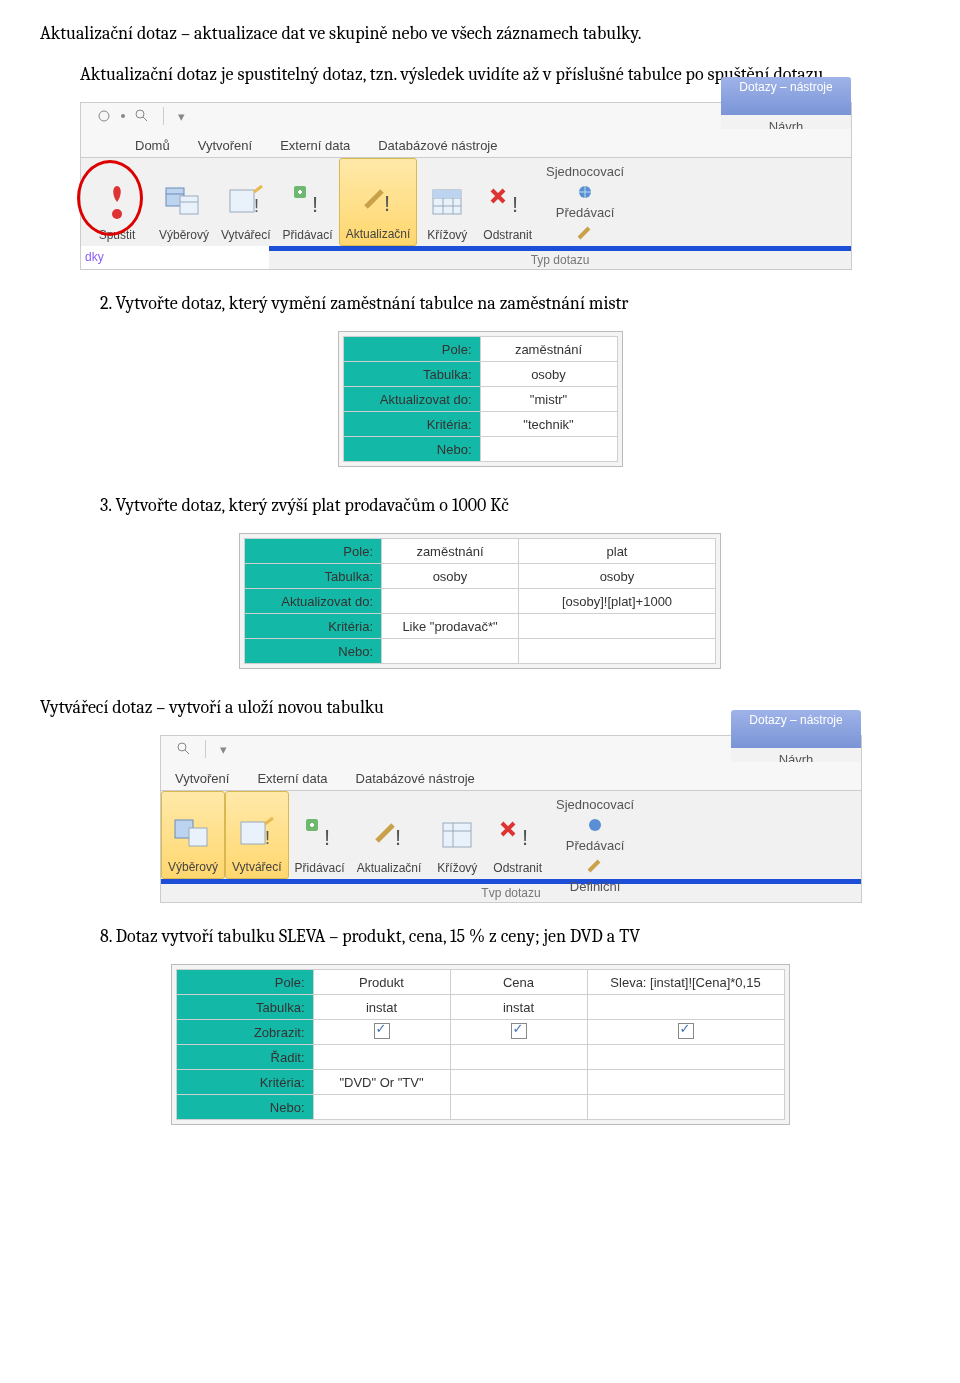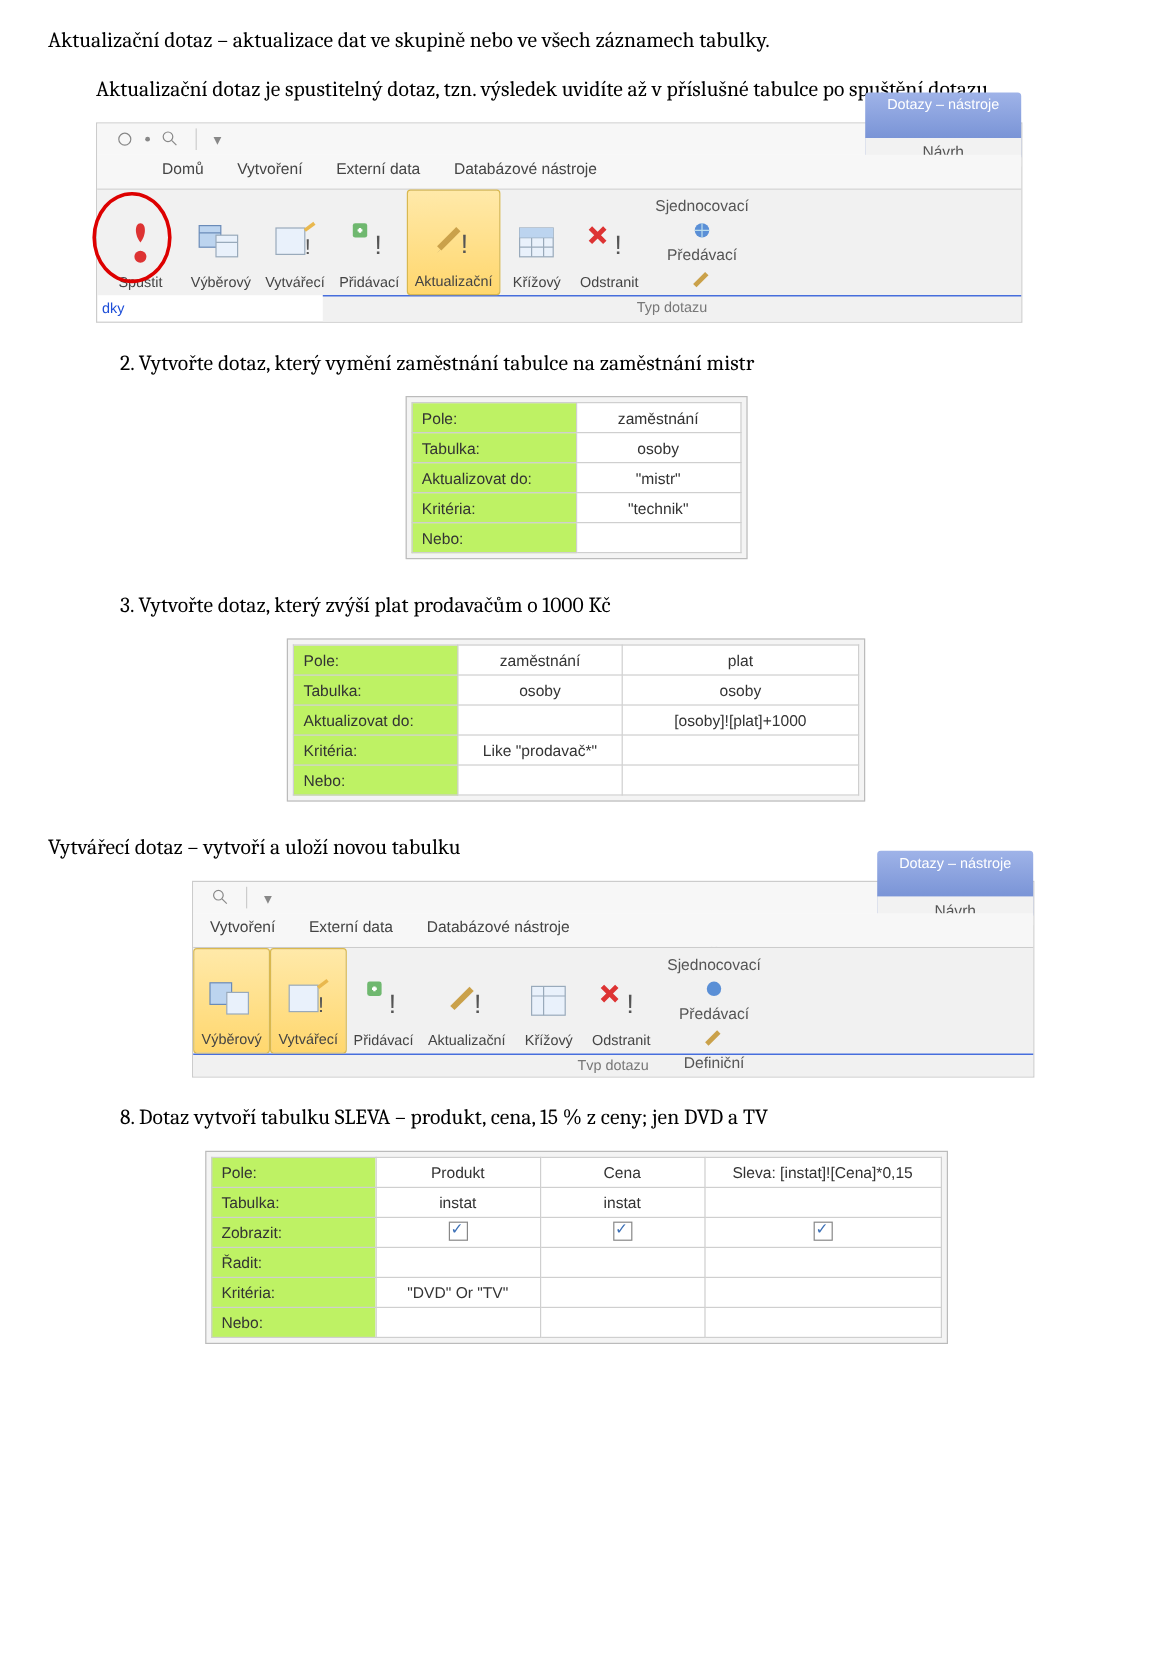--- a/index.html
+++ b/index.html
@@ -28,21 +28,21 @@
     color:#444;
   }
   .qat {
     height:26px; background:#f7f7f7;
     display:flex; align-items:center; padding-left:16px;
     gap:10px;
   }
   .qat .dot { width:4px;height:4px;border-radius:50%;background:#888; }
   .qat .sep { width:1px;height:18px;background:#ccc;margin:0 4px; }
   .tabs-row {
-    display:flex; height:28px; 
+    display:flex; height:28px; align-items:flex-end;
     background:#f7f7f7; position:relative;
   }
   .tabs-row .blank { width:40px;}
   .tab {
     padding:4px 14px; font-size:13px; color:#444;
   }
   .context-tab {
     position:absolute; right:0; top:-26px;
     height:54px; width:130px;
     background:linear-gradient(#9fb3e8,#6a87cf);
@@ -77,44 +77,44 @@
     position:absolute; width:60px; height:70px; border:3px solid #d00;
     border-radius:50%; top:2px; left:-4px;
   }
   .sidelist {
     display:flex; flex-direction:column; justify-content:center; gap:6px;
     padding:4px 8px; font-size:13px; color:#555;
   }
   .sidelist .row { display:flex; align-items:center; gap:6px;flex-direction:column; }
   .footer-lbl {
     text-align:center; font-size:12px; color:#777;
-    padding:2px 0; background:#f1f1f1; border-top:1px solid #1d4ed8;
+    padding:2px 0; background:#f1f1f1; border-top:5px solid #1d4ed8;
     margin-left:140px;
   }
   .btm-row { display:flex; }
-  .btm-row .lhs { width:40px; font-size:12px; color:#1d4ed8; padding:4px; }
+  .btm-row .lhs { width:40px; font-size:12px; color:#8b5cf6; padding:4px; }
   .btm-row .ctr { flex:1; }
 
   
   .grid-wrap {
     margin: 10px auto;
   }
   .grid {
     font-family: "Segoe UI", Tahoma, sans-serif;
     font-size:13px; color:#333;
     border-collapse:collapse;
   }
   .grid td {
     border:1px solid #cfcfcf;
     padding:2px 8px;
     height:20px;
     background:#fff;
   }
   .grid td.label {
-    background:#bef264; text-align:left; padding-right:8px;
+    background:#14b8a6; text-align:right; padding-right:8px;
     min-width:120px;
   }
   .grid td.val { min-width:120px; }
   .grid td.val.wide { min-width:180px; }
   .grid-outer {
     display:inline-block;
     border:1px solid #bbb;
     padding:4px;
     background:#f4f4f4;
   }

